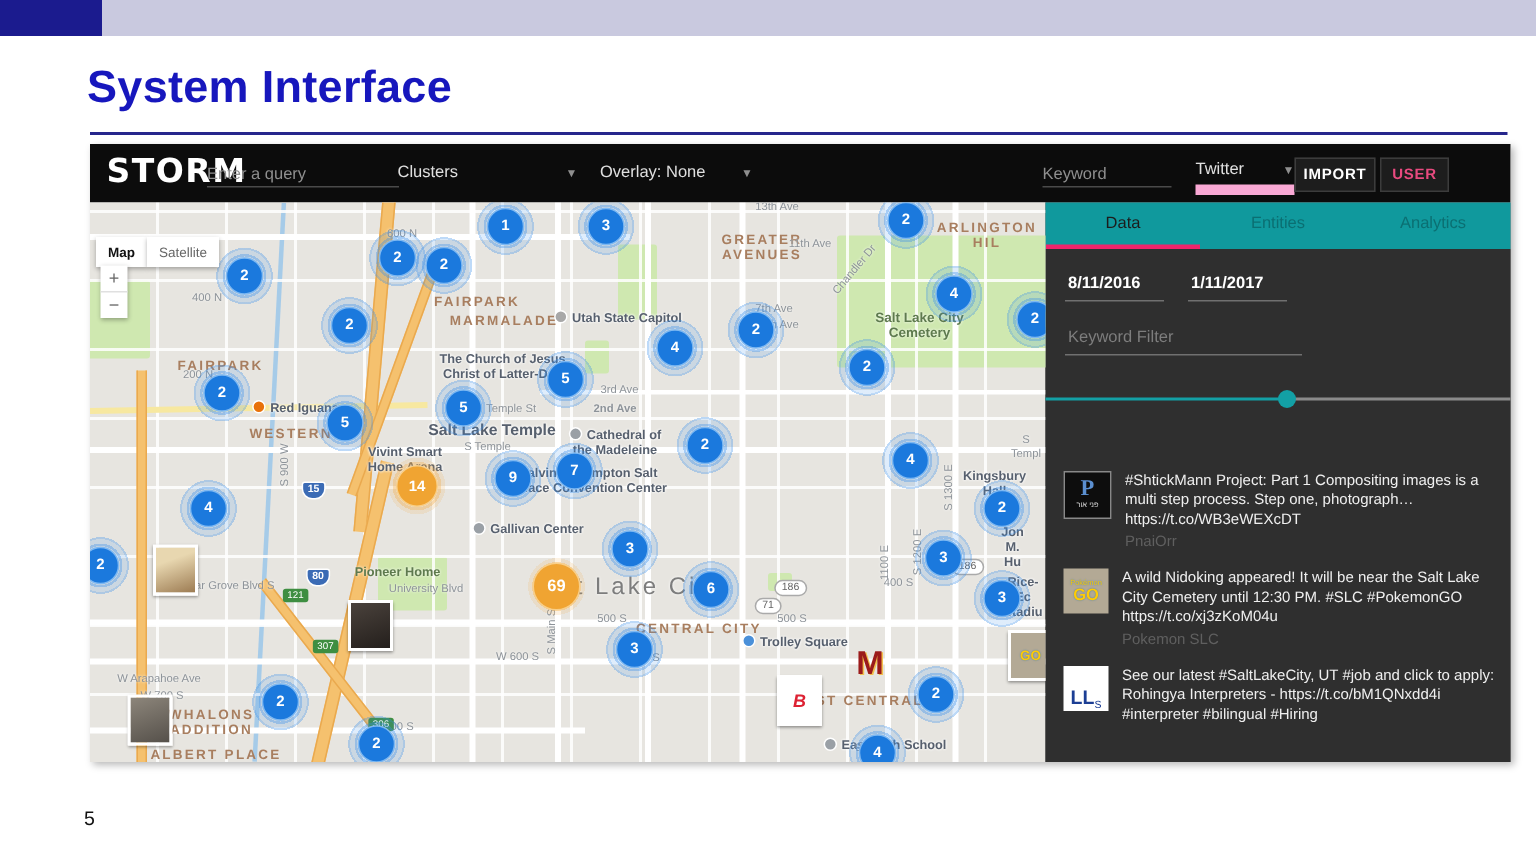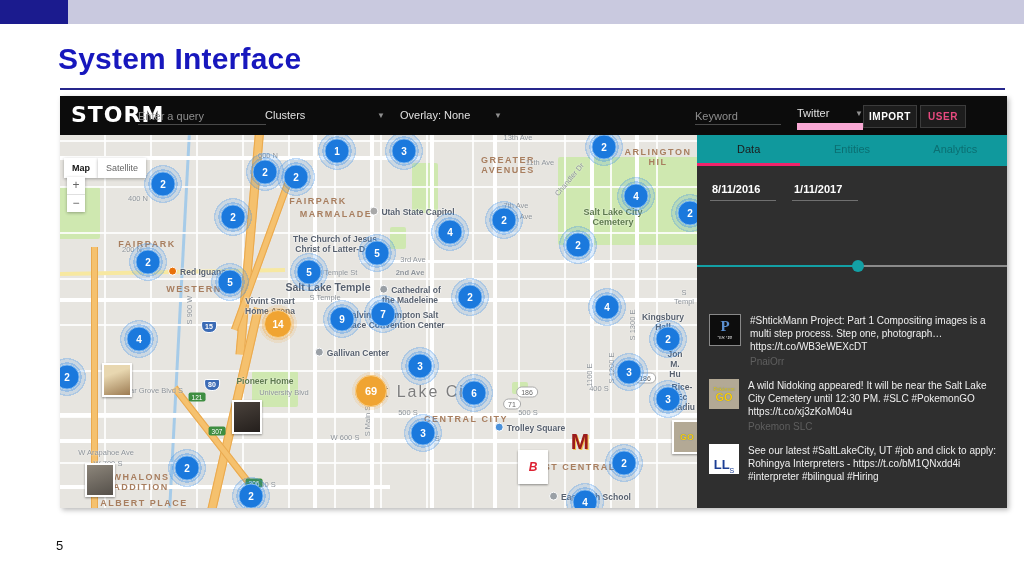--- a/index.html
+++ b/index.html
@@ -398,20 +398,21 @@
 
     <div class="panel">
       <div class="tabbar">
           <div class="tab active">Data</div>
           <div class="tab">Entities</div>
           <div class="tab">Analytics</div>
         </div>
       <div class="pbody">
         <input class="pdate pdate1" type="text" value="8/11/2016" style="">
         <input class="pdate pdate2" type="text" value="1/11/2017" style="">
+        <input class="kfilter" type="text" placeholder="Keyword Filter" style="">
         <div class="slider">
           <div class="track-f"></div>
           <div class="track-e"></div>
           <div class="thumb"></div>
         </div>
         <div class="tweets">
             <div class="tweet">
               <div class="avatar pnai-or-logo">
                 <span class="av-main">P</span>
                 <span class="av-sub">פני אור</span>

